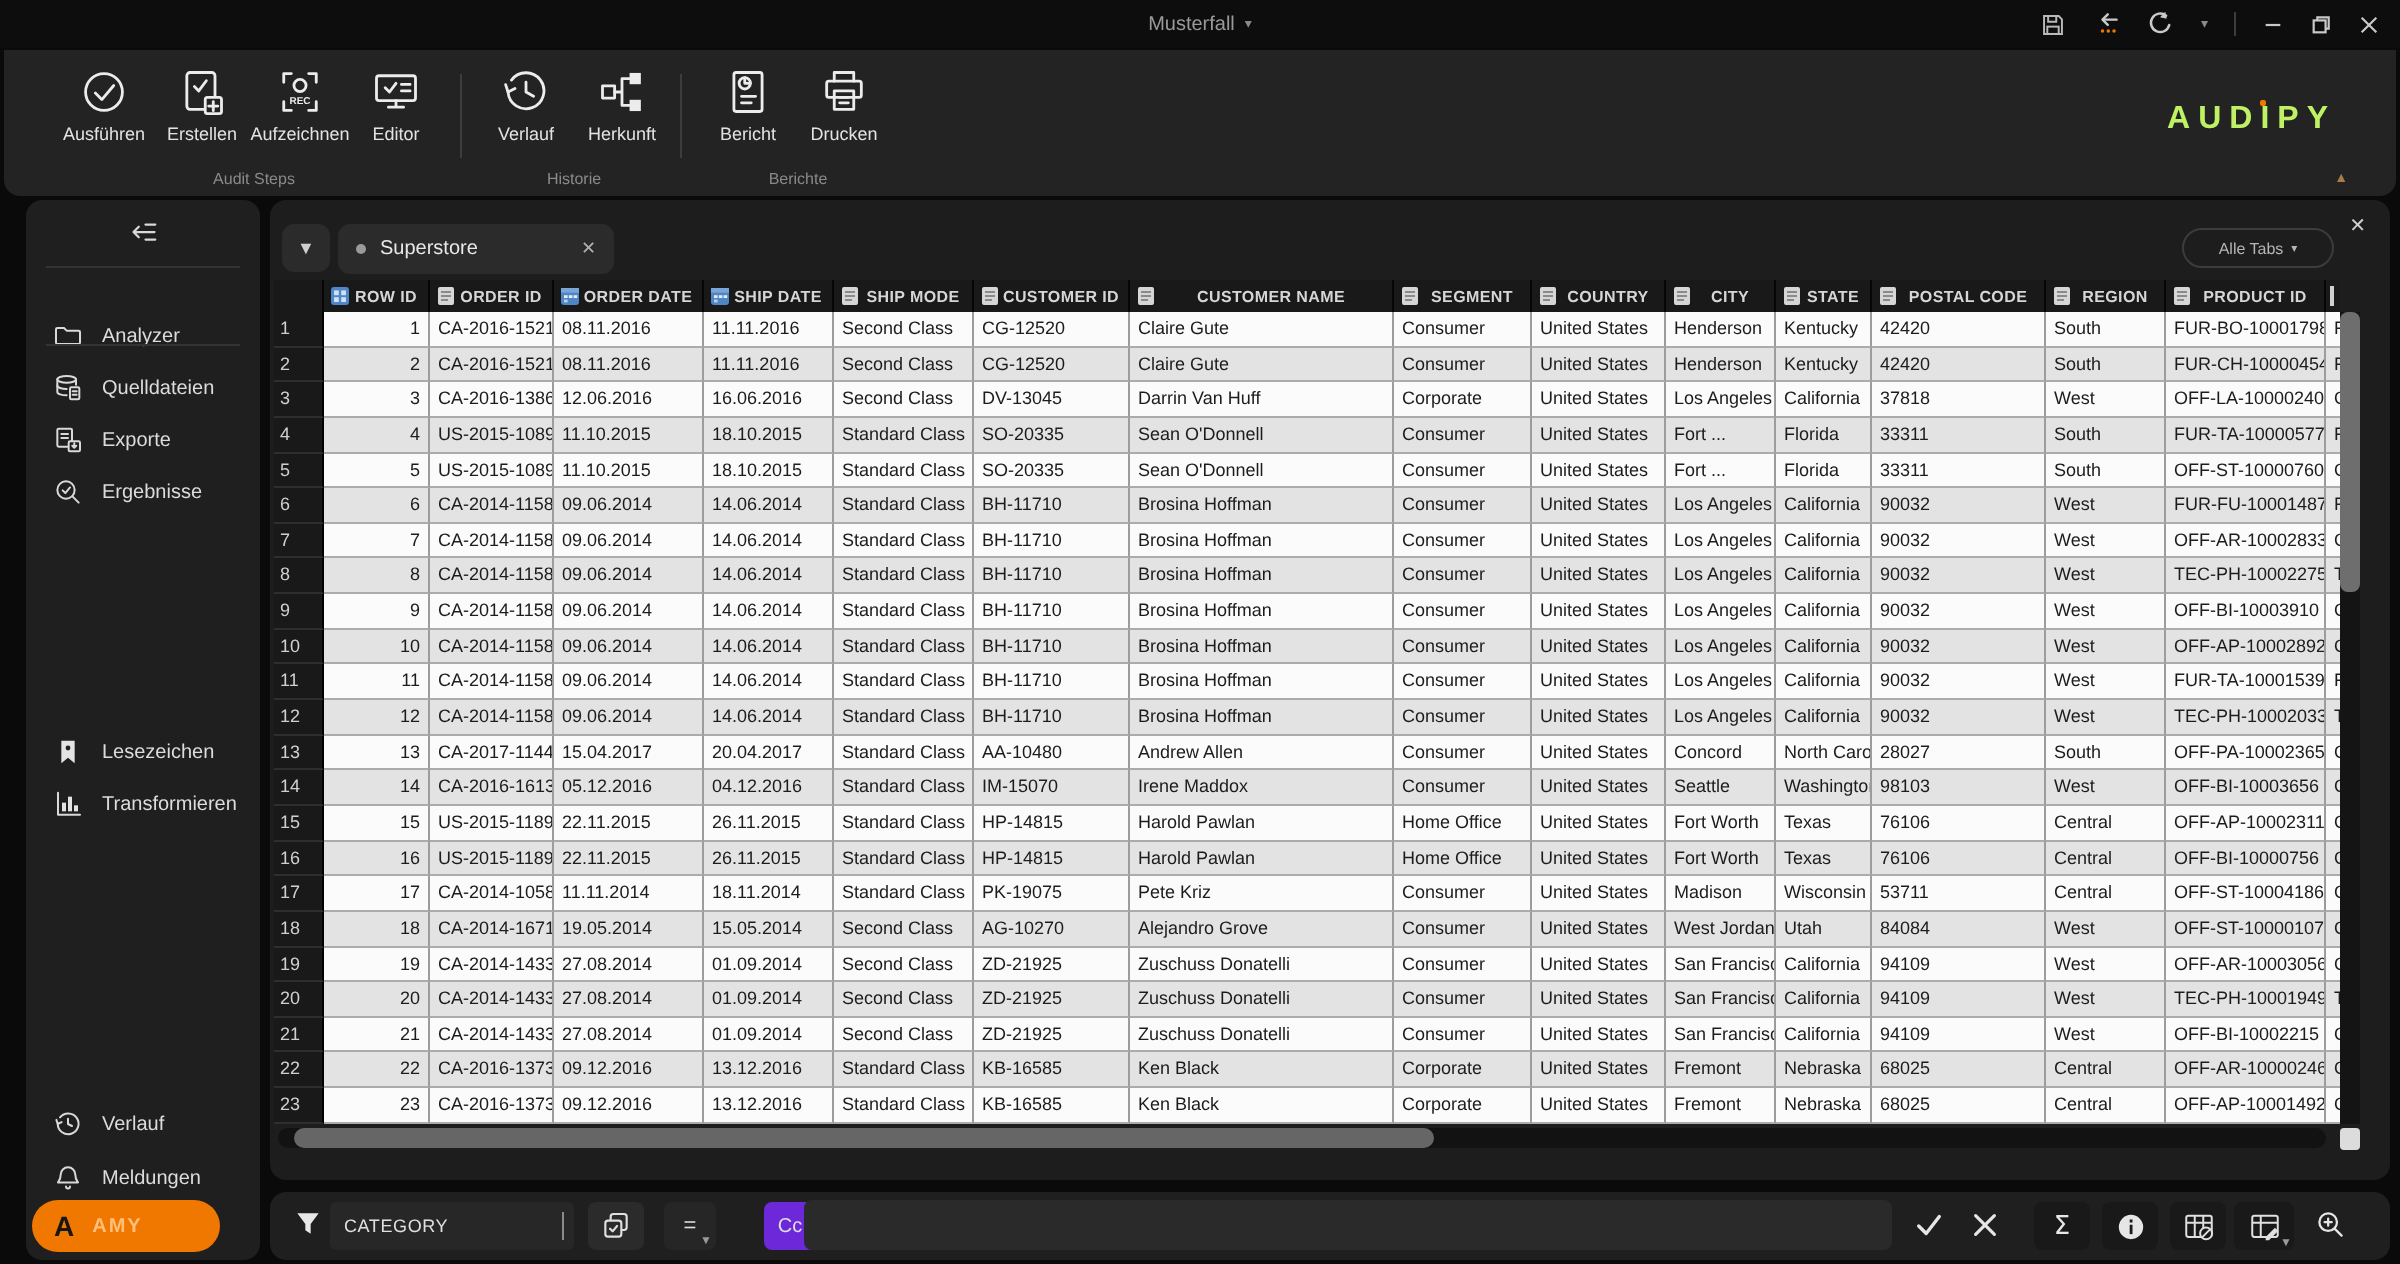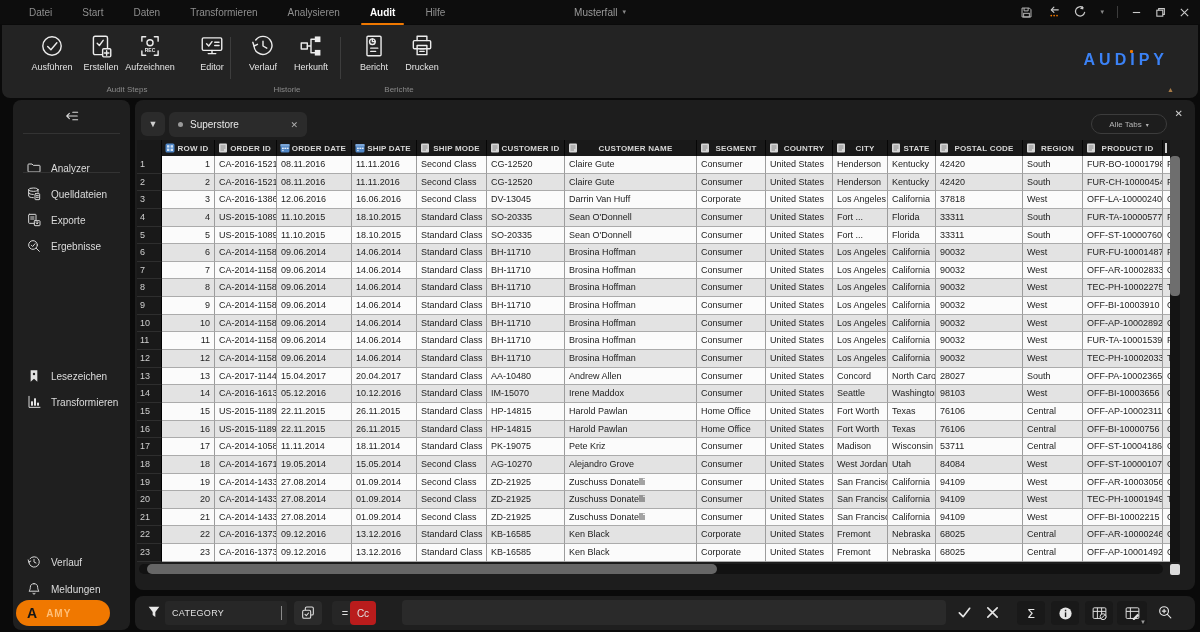--- a/index.html
+++ b/index.html
@@ -25,21 +25,21 @@
 
   
   .ribbon { position:absolute; left:2px; top:25px; width:1196px; height:73px; background:#232323;
             border-radius:0 0 8px 8px; }
   .rbtn { position:absolute; top:8px; width:48px; height:48px; display:flex; flex-direction:column;
           align-items:center; gap:3px; cursor:default; }
   .rbtn .rlabel { font-size:9px; color:#e3e3e3; white-space:nowrap; }
   .ric { stroke:#ececec; fill:none; stroke-width:1.3; stroke-linecap:round; stroke-linejoin:round; }
   .rsep { position:absolute; top:12px; width:1px; height:42px; background:#3d3d3d; }
   .rgroup-label { position:absolute; bottom:4px; width:110px; text-align:center; font-size:8px; color:#8a8a8a; }
-  .brand { position:absolute; right:30px; top:26px; color:#3b82f6; font-size:16px; font-weight:600;
+  .brand { position:absolute; right:30px; top:26px; color:#bef264; font-size:16px; font-weight:600;
            letter-spacing:4px; }
   .brand-dot { position:absolute; top:-1px; left:46px; width:3px; height:3px; background:#f07800; border-radius:1px; }
   .ribbon-collapse { position:absolute; right:24px; bottom:5px; font-size:7px; color:#a87c48; }
 
   
   .sidebar { position:absolute; left:13px; top:100px; width:117px; height:530px; background:#1f1f1f;
              border-radius:8px; }
   .sb-collapse { position:absolute; left:0; top:7px; width:117px; display:flex; justify-content:center; }
   .sb-div { position:absolute; left:10px; width:97px; height:1px; background:#333333; }
   .sb-item { position:absolute; left:0; width:117px; height:24px; display:flex; align-items:center; gap:9px;
@@ -105,45 +105,36 @@
                border-radius:8px; }
   .bb-funnel { position:absolute; left:11px; top:8px; }
   .bb-field { position:absolute; left:30px; top:5px; width:122px; height:24px; background:#272727;
               border-radius:3px; display:flex; align-items:center; padding-left:7px; }
   .bb-field-text { font-size:9px; color:#e0e0e0; letter-spacing:.3px; flex:1; }
   .bb-cursor { width:1px; height:14px; background:#8a8a8a; margin-right:5px; }
   .bb-btn { position:absolute; top:5px; height:24px; background:#2b2b2b; border-radius:4px; display:flex;
             align-items:center; justify-content:center; color:#e0e0e0; cursor:default; }
   .bb-op { left:197px; width:26px; font-size:11px; background:#262626; }
   .bb-op .opcaret { position:absolute; right:2px; bottom:1px; font-size:6px; color:#9a9a9a; }
-  .bb-cc { left:215px; width:26px; font-size:10px; background:#b91c1c; }
+  .bb-cc { left:247px; width:26px; font-size:10px; background:#6d28d9; }
   .bb-input { position:absolute; left:267px; top:4px; width:544px; height:25px; background:#2a2a2a;
               border:none; border-radius:4px; outline:none; color:#e6e6e6; font-size:10px; padding:0 8px;
               font-family:"Liberation Sans","DejaVu Sans",sans-serif; }
   .bb-ic { position:absolute; top:9px; cursor:default; }
   .bb-sq { position:absolute; top:5px; height:24px; background:#191919; border-radius:4px; display:flex;
            align-items:center; justify-content:center; cursor:default; }
   .sigma { font-size:13px; color:#e8e8e8; font-family:"DejaVu Sans",sans-serif; }
   .edit-caret { position:absolute; right:1px; bottom:0; font-size:6px; color:#9a9a9a; }
 </style>
 </head>
 <body>
 
 <div class="app">
 
   <header class="titlebar">
-    <nav class="menu">
-      <span class="menu-item">Datei</span>
-      <span class="menu-item">Start</span>
-      <span class="menu-item">Daten</span>
-      <span class="menu-item">Transformieren</span>
-      <span class="menu-item">Analysieren</span>
-      <span class="menu-item active">Audit</span>
-      <span class="menu-item">Hilfe</span>
-    </nav>
     <div class="case-sel">
       <span>Musterfall</span>
       <span class="caret-dn">▾</span>
     </div>
     <div class="winctl">
       <span class="ic">
         <svg width="13" height="13" viewBox="0 0 16 16" stroke="#b9b9b9" fill="none" stroke-width="1.2">
           <path d="M2.5,2.5 h9 l2,2 v9 h-11 Z"></path>
             <path d="M5,2.5 v3.5 h5 v-3.5"></path>
             <rect x="4.5" y="9" width="7" height="4.5"></rect>
@@ -203,21 +194,21 @@
         <span class="rlabel">Erstellen</span>
     </div>
     <div class="rbtn" style="left:124px">
       <svg class="ric" width="26" height="26" viewBox="0 0 24 24">
         <path d="M8,3.5 H4.5 V7.5 M16,3.5 H19.5 V7.5 M8,20.5 H4.5 V16.5 M16,20.5 H19.5 V16.5"></path>
         <circle cx="12" cy="9" r="2.8"></circle>
         <text x="12" y="17.6" font-size="4.6" fill="#ececec" stroke="none" text-anchor="middle" font-weight="bold">REC</text>
       </svg>
         <span class="rlabel">Aufzeichnen</span>
     </div>
-    <div class="rbtn" style="left:186px">
+    <div class="rbtn" style="left:172px">
       <svg class="ric" width="26" height="26" viewBox="0 0 24 24">
         <rect x="3" y="4.5" width="18" height="11.5" rx="1.2"></rect>
           <path d="M7,10 L9,12 L12,8"></path>
         <path d="M14.5,8.5 h4 M14.5,11.5 h4 M12,16 v3 M8.5,19 h7"></path>
       </svg>
         <span class="rlabel">Editor</span>
     </div>
     <span class="rsep" style="left:228px"></span>
     <div class="rbtn" style="left:237px">
       <svg class="ric" width="26" height="26" viewBox="0 0 24 24">
@@ -724,21 +715,21 @@
             <div class="cell" style="width:87px">28027</div>
             <div class="cell" style="width:60px">South</div>
             <div class="cell" style="width:80px">OFF-PA-10002365</div>
             <div class="cell sliver">O</div>
           </div>
           <div class="trow even">
             <div class="cell rncell">14</div>
             <div class="cell right" style="width:53px">14</div>
             <div class="cell" style="width:62px">CA-2016-161389</div>
             <div class="cell" style="width:75px">05.12.2016</div>
-            <div class="cell" style="width:65px">10.12.2016</div>
+            <div class="cell" style="width:65px">04.12.2016</div>
             <div class="cell" style="width:70px">Standard Class</div>
             <div class="cell" style="width:78px">IM-15070</div>
             <div class="cell" style="width:132px">Irene Maddox</div>
             <div class="cell" style="width:69px">Consumer</div>
             <div class="cell" style="width:67px">United States</div>
             <div class="cell" style="width:55px">Seattle</div>
             <div class="cell" style="width:48px">Washington</div>
             <div class="cell" style="width:87px">98103</div>
             <div class="cell" style="width:60px">West</div>
             <div class="cell" style="width:80px">OFF-BI-10003656</div>

